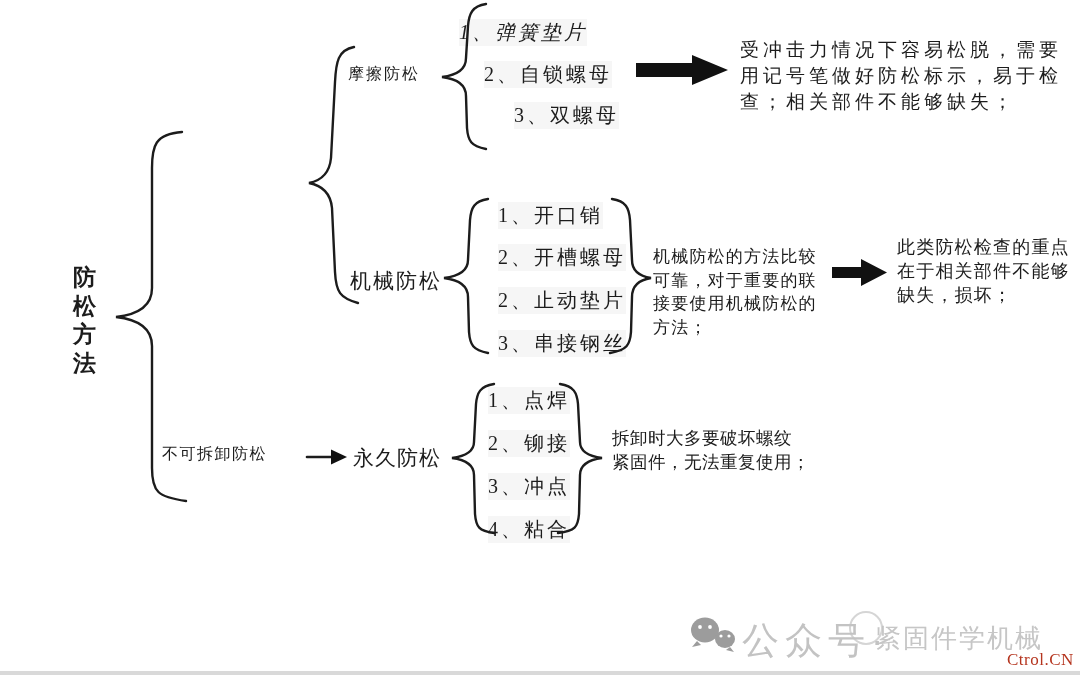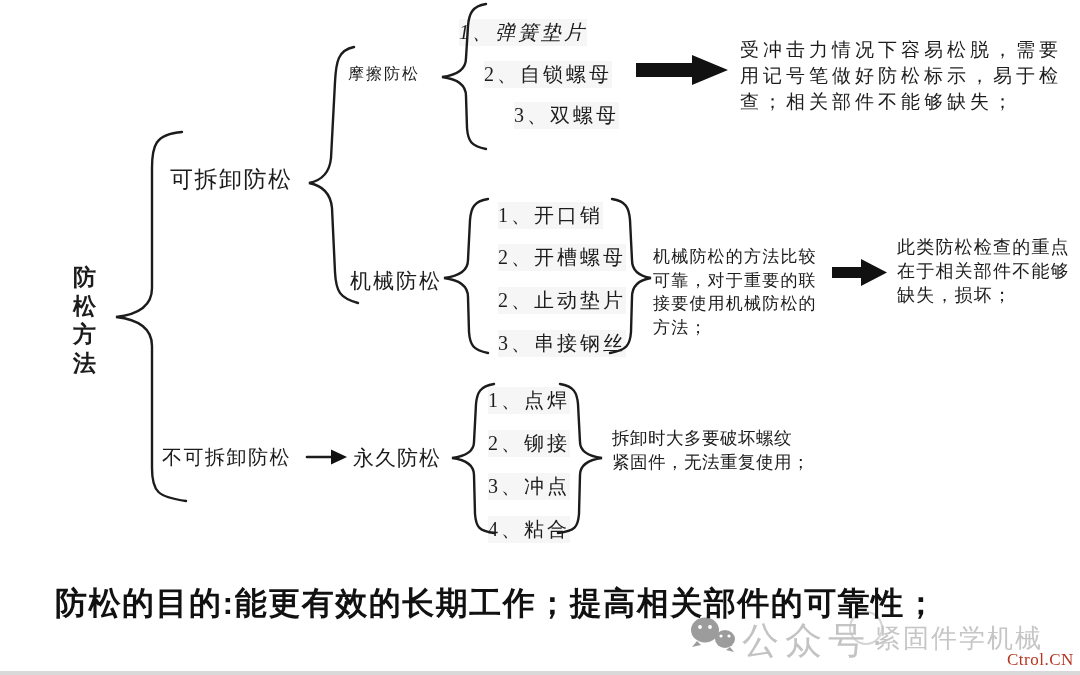--- a/index.html
+++ b/index.html
@@ -6,21 +6,21 @@
   .page{
     position:relative;width:1080px;height:675px;background:#ffffff;overflow:hidden;
     font-family:"Liberation Serif","DejaVu Serif",serif;color:#1c1c1c;
   }
   .abs{position:absolute;white-space:nowrap;}
   .pre{white-space:pre-line;}
   svg.overlay{position:absolute;left:0;top:0;pointer-events:none;}
   .root-label{left:73px;top:264px;width:27px;font-size:23px;line-height:28.5px;
     word-break:break-all;white-space:normal;letter-spacing:0;font-weight:600;}
   .branch-removable{left:170px;top:164px;font-size:23px;letter-spacing:1.5px;}
-  .branch-nonremovable{left:162px;top:444px;font-size:20px;letter-spacing:1.5px;}
+  .branch-nonremovable{left:162px;top:444px;font-size:16px;letter-spacing:1.5px;}
   .lbl-friction{left:348px;top:64px;font-size:16px;letter-spacing:2px;}
   .lbl-mechanical{left:350px;top:267px;font-size:21px;letter-spacing:2px;}
   .lbl-permanent{left:353px;top:444px;font-size:21px;letter-spacing:1px;}
   .item{font-size:20px;letter-spacing:3px;background:rgba(0,0,0,0.035);}
   .fr-i0{left:459px;top:19px;font-style:italic;} .fr-i1{left:484px;top:61px;} .fr-i2{left:484px;top:102px;margin-left:30px;}
   .me-i0{left:498px;top:202px;} .me-i1{left:498px;top:244px;}
   .me-i2{left:498px;top:287px;} .me-i3{left:498px;top:330px;}
   .pe-i0{left:488px;top:387px;} .pe-i1{left:488px;top:430px;}
   .pe-i2{left:488px;top:473px;} .pe-i3{left:488px;top:516px;}
   .note-friction{left:740px;top:37px;width:345px;font-size:19px;letter-spacing:4px;line-height:26px;}
@@ -65,21 +65,20 @@
       <circle cx="700" cy="627" r="1.9" fill="#ffffff"></circle>
       <circle cx="710" cy="627" r="1.9" fill="#ffffff"></circle>
       <circle cx="721" cy="636" r="1.6" fill="#ffffff"></circle>
       <circle cx="729" cy="636" r="1.6" fill="#ffffff"></circle>
     </g>
     <circle cx="866" cy="628" r="16" fill="none" stroke="#d5d5d5" stroke-width="2"></circle>
   </svg>
 
   <div class="abs root-label">防松方法</div>
 
-  <div class="abs branch-removable">可拆卸防松</div>
 
   <div class="abs lbl-friction">摩擦防松</div>
   <div class="abs item fr-i0">1、弹簧垫片</div>
   <div class="abs item fr-i1">2、自锁螺母</div>
   <div class="abs item fr-i2">3、双螺母</div>
   <div class="abs pre note-friction">受冲击力情况下容易松脱，需要
 用记号笔做好防松标示，易于检
 查；相关部件不能够缺失；</div>
 
   <div class="abs lbl-mechanical">机械防松</div>
@@ -97,20 +96,19 @@
 
   <div class="abs branch-nonremovable">不可拆卸防松</div>
   <div class="abs lbl-permanent">永久防松</div>
   <div class="abs item pe-i0">1、点焊</div>
   <div class="abs item pe-i1">2、铆接</div>
   <div class="abs item pe-i2">3、冲点</div>
   <div class="abs item pe-i3">4、粘合</div>
   <div class="abs pre note-permanent">拆卸时大多要破坏螺纹
 紧固件，无法重复使用；</div>
 
-  <div class="abs conclusion">防松的目的:能更有效的长期工作；提高相关部件的可靠性；</div>
 
   <div class="abs wm wm-prefix">公众号·</div>
   <div class="abs wm wm-overlay">紧固件学机械</div>
   <div class="abs site">Ctrol.CN</div>
 
   <div class="bottom-strip"></div>
 </div>
 
 </body></html>

